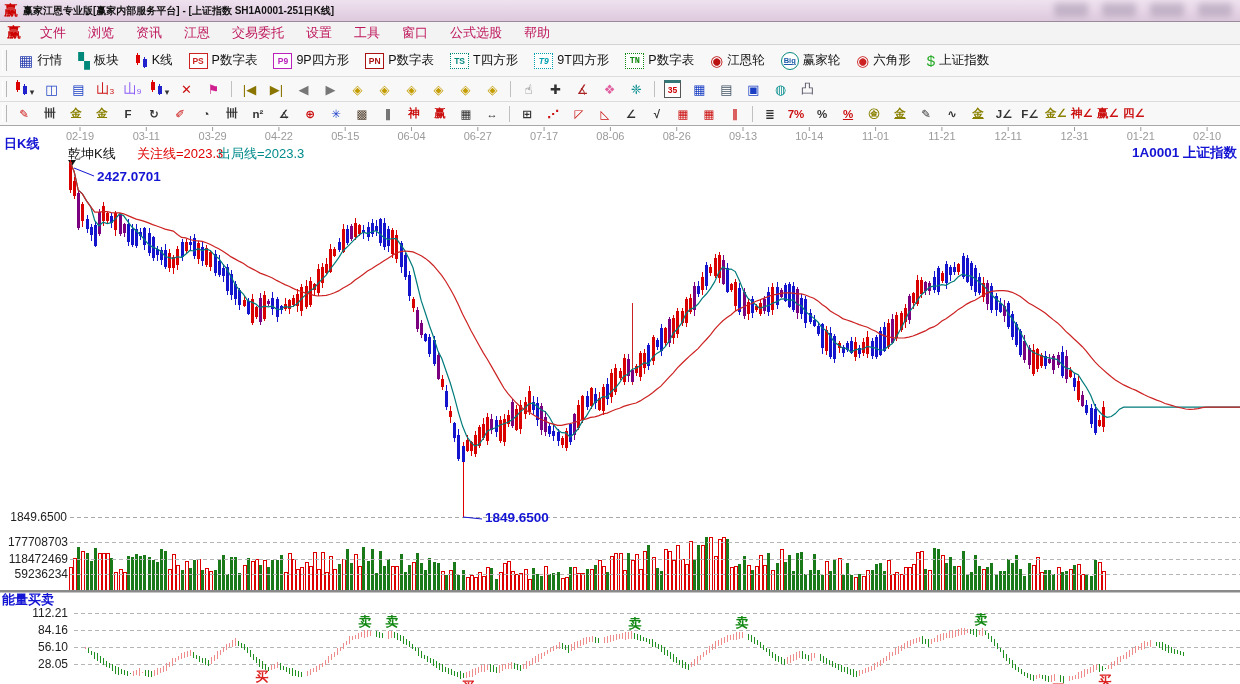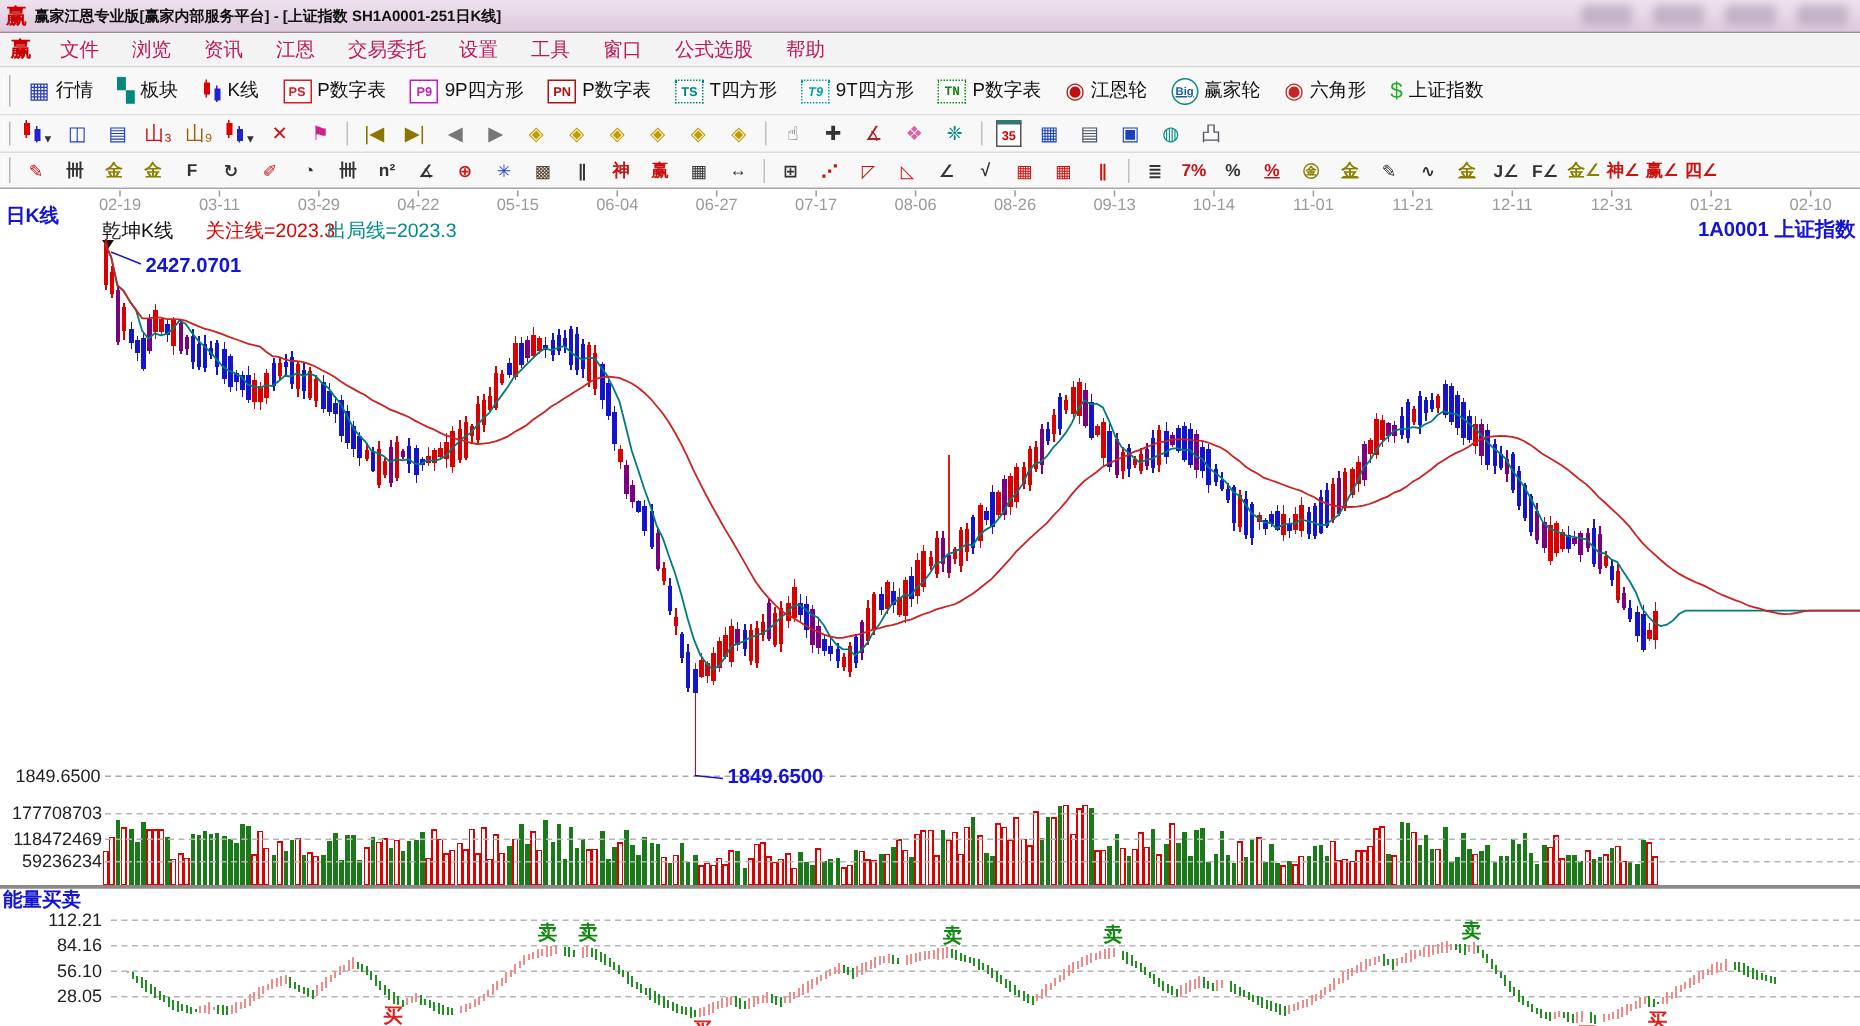--- a/index.html
+++ b/index.html
@@ -142,21 +142,21 @@
   </div>
   <div class="tb tb2">
     <span class="handle"></span>
     <div class="tb-items">
         <span class="tbtn">
           <span><span class="kicon"><i class="wr"></i><i class="wb"></i><i class="r"></i><i class="b"></i></span><span style="font-size: 9px; color: rgb(51, 51, 51); margin-left: 2px;">▾</span></span>
         </span>
         <span class="tbtn" style="color: rgb(26, 63, 196);">◫</span>
         <span class="tbtn" style="color: rgb(26, 63, 196);">▤</span>
         <span class="tbtn" style="color: rgb(204, 17, 17);">山₃</span>
-        <span class="tbtn" style="color: #a16207; text-align: center;">山₉</span>
+        <span class="tbtn" style="color: #8b5cf6; text-align: center;">山₉</span>
         <span class="tbtn">
           <span><span class="kicon"><i class="wr"></i><i class="wb"></i><i class="r"></i><i class="b"></i></span><span style="font-size: 9px; color: rgb(51, 51, 51); margin-left: 2px;">▾</span></span>
         </span>
         <span class="tbtn" style="color: rgb(204, 17, 17);">✕</span>
         <span class="tbtn" style="color: rgb(208, 32, 144);">⚑</span>
         <span class="vsep"></span>
         <span class="tbtn" style="color: rgb(138, 117, 0);">|◀</span>
         <span class="tbtn" style="color: rgb(138, 117, 0);">▶|</span>
         <span class="tbtn" style="color: rgb(119, 119, 119);">◀</span>
         <span class="tbtn" style="color: rgb(119, 119, 119);">▶</span>

